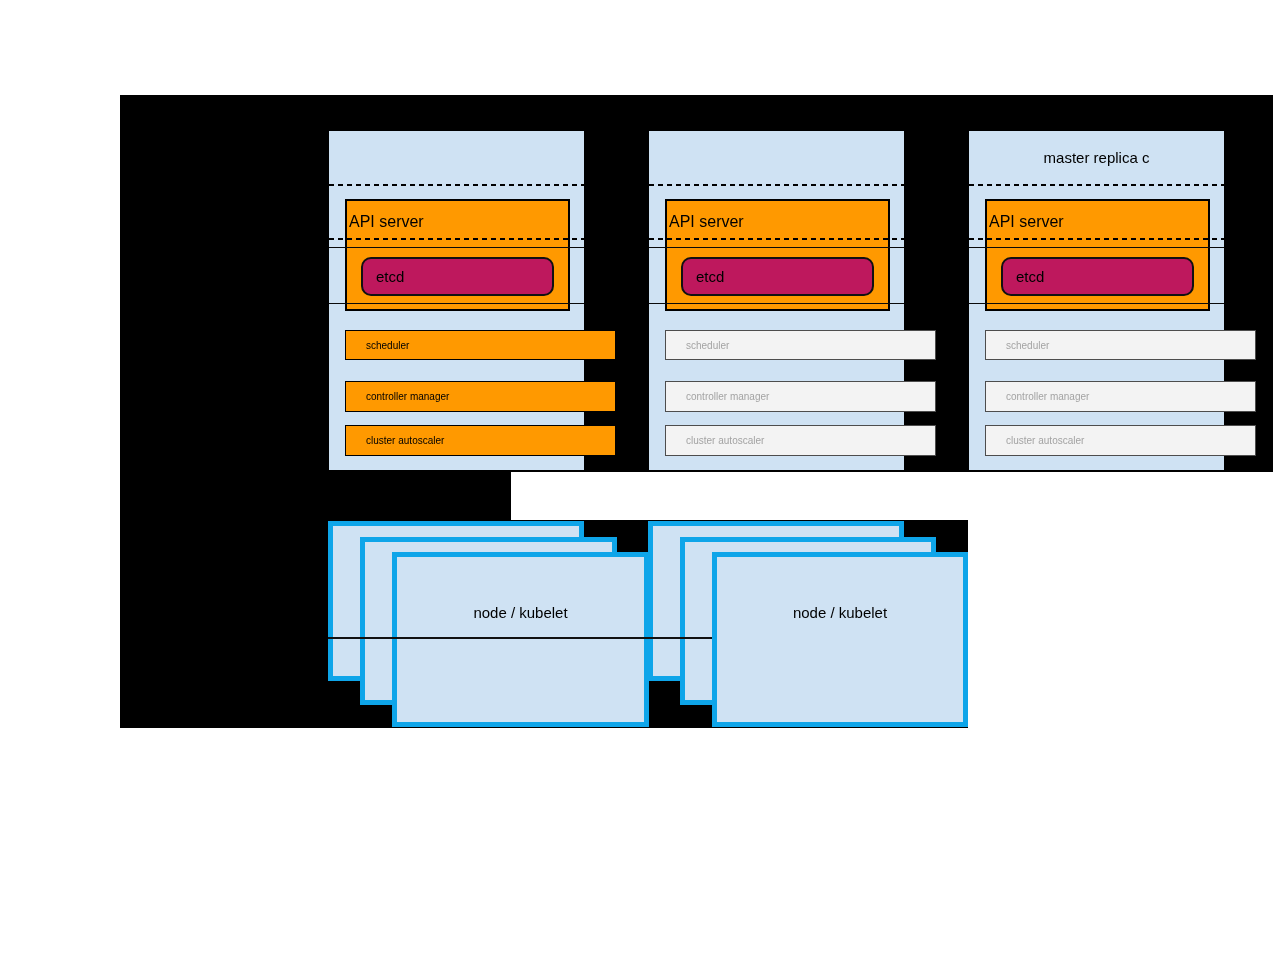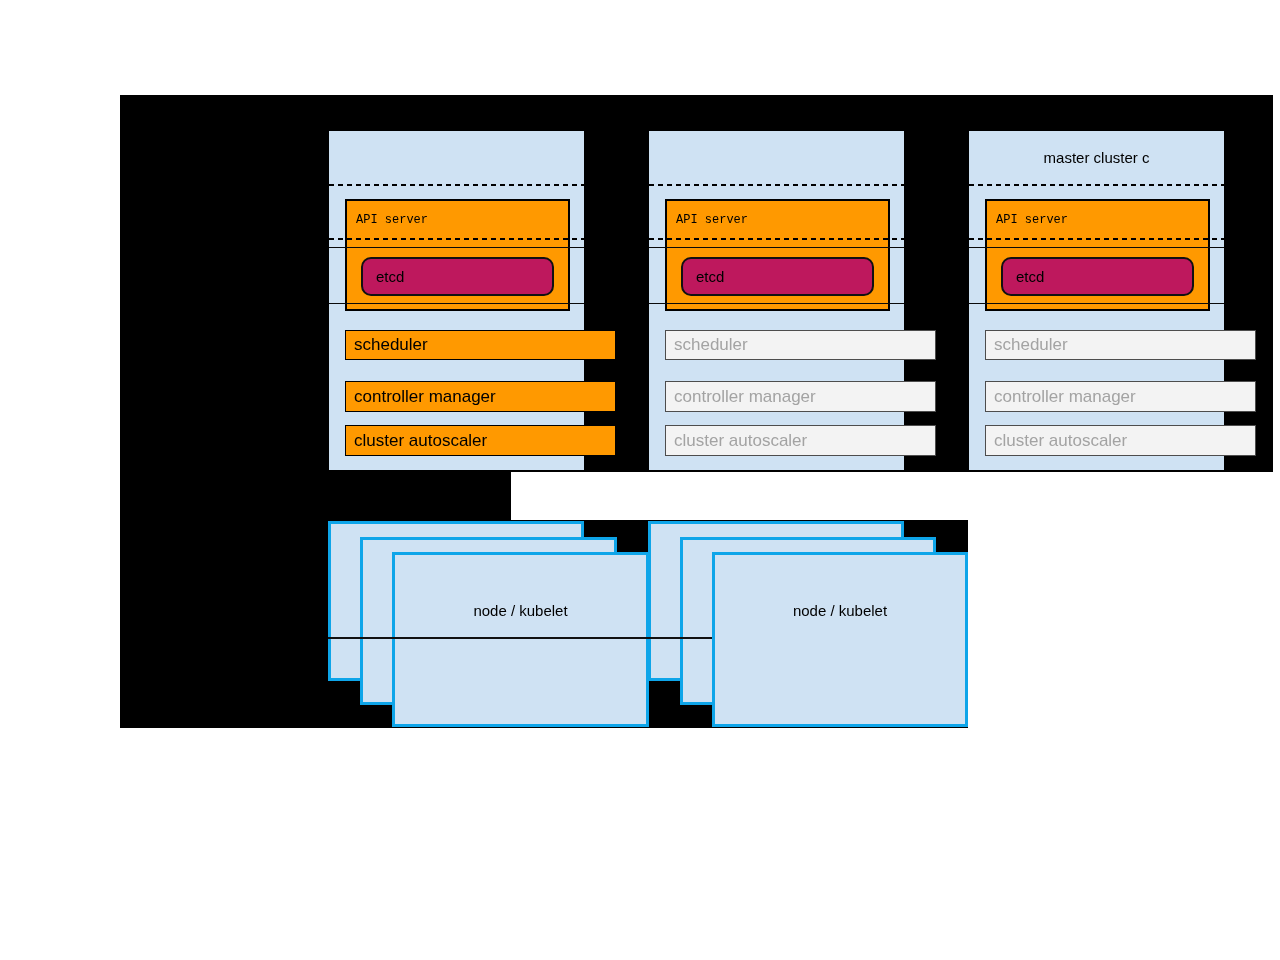--- a/index.html
+++ b/index.html
@@ -18,32 +18,32 @@
   .r-a{left:328px;}  .r-b{left:648px;}  .r-c{left:968px;}
   .replica .title{position:absolute;top:0;left:0;right:0;height:52px;display:flex;
                   align-items:center;justify-content:center;font-size:15px;}
   .hline{position:absolute;left:0;right:0;height:0;border-top:1.5px solid #0a0a0a;z-index:6;}
   .dline{position:absolute;left:0;right:0;height:1.5px;z-index:6;
          background:repeating-linear-gradient(90deg,#000 0 5px,transparent 5px 9px);}
   .dash1{top:53px;} .dash2{top:107px;} .sol1{top:116px;} .sol2{top:172px;}
 
   .apiserver{position:absolute;left:16px;width:225px;top:68px;height:112px;
              background:#ff9900;border:2px solid #000;box-sizing:border-box;z-index:2;}
-  .apiserver .label{position:absolute;top:12px;left:9px;font-size:12px;font-family:Liberation Mono, monospace;}
+  .apiserver .label{position:absolute;top:12px;left:2px;font-size:16px;}
   .etcd{position:absolute;left:32px;width:193px;top:126px;height:39px;background:#be185d;
         border:2px solid #111;border-radius:10px;box-sizing:border-box;display:flex;
         align-items:center;padding-left:13px;font-size:15px;z-index:4;}
   .comp{position:absolute;left:16px;width:271px;height:30px;box-sizing:border-box;
-        display:flex;align-items:center;padding-left:8px;font-size:17px;z-index:2;}
+        display:flex;align-items:center;padding-left:20px;font-size:10px;z-index:2;}
   .sched{top:199px;} .cm{top:250px;height:31px;} .ca{top:294px;height:31px;}
   .active .comp{background:#ff9900;border:1.5px solid #000;color:#000;}
   .standby .comp{background:#f3f3f3;border:1px solid #4d4d4d;color:#a3a3a3;}
 
   
-  .nbox{position:absolute;background:#cfe2f3;border:3px solid #0ea5e9;box-sizing:border-box;}
+  .nbox{position:absolute;background:#cfe2f3;border:5px solid #0ea5e9;box-sizing:border-box;}
   .g0b{left:328px;top:521px;width:256px;height:160px;z-index:10;}
   .g0m{left:360px;top:537px;width:257px;height:168px;z-index:11;}
   .g0f{left:392px;top:552px;width:257px;height:175px;z-index:12;}
   .g1b{left:648px;top:521px;width:256px;height:160px;z-index:10;}
   .g1m{left:680px;top:537px;width:256px;height:168px;z-index:11;}
   .g1f{left:712px;top:552px;width:256px;height:175px;z-index:15;}
   .node-divider{position:absolute;left:328px;top:637px;width:384px;height:0;
                 border-top:2px solid #111;z-index:14;}
   .nlabel{position:absolute;left:0;right:0;top:47px;text-align:center;font-size:15px;}
 </style>
@@ -78,21 +78,21 @@
     <div class="dline dash2"></div>
     <div class="hline sol1"></div>
     <div class="etcd">etcd</div>
     <div class="hline sol2"></div>
     <div class="comp sched">scheduler</div>
     <div class="comp cm">controller manager</div>
     <div class="comp ca">cluster autoscaler</div>
   </div>
 
   <div class="replica r-c standby">
-    <div class="title">master cluster c</div>
+    <div class="title">master replica c</div>
     <div class="dline dash1"></div>
     <div class="apiserver">
       <span class="label">API server</span>
     </div>
     <div class="dline dash2"></div>
     <div class="hline sol1"></div>
     <div class="etcd">etcd</div>
     <div class="hline sol2"></div>
     <div class="comp sched">scheduler</div>
     <div class="comp cm">controller manager</div>

